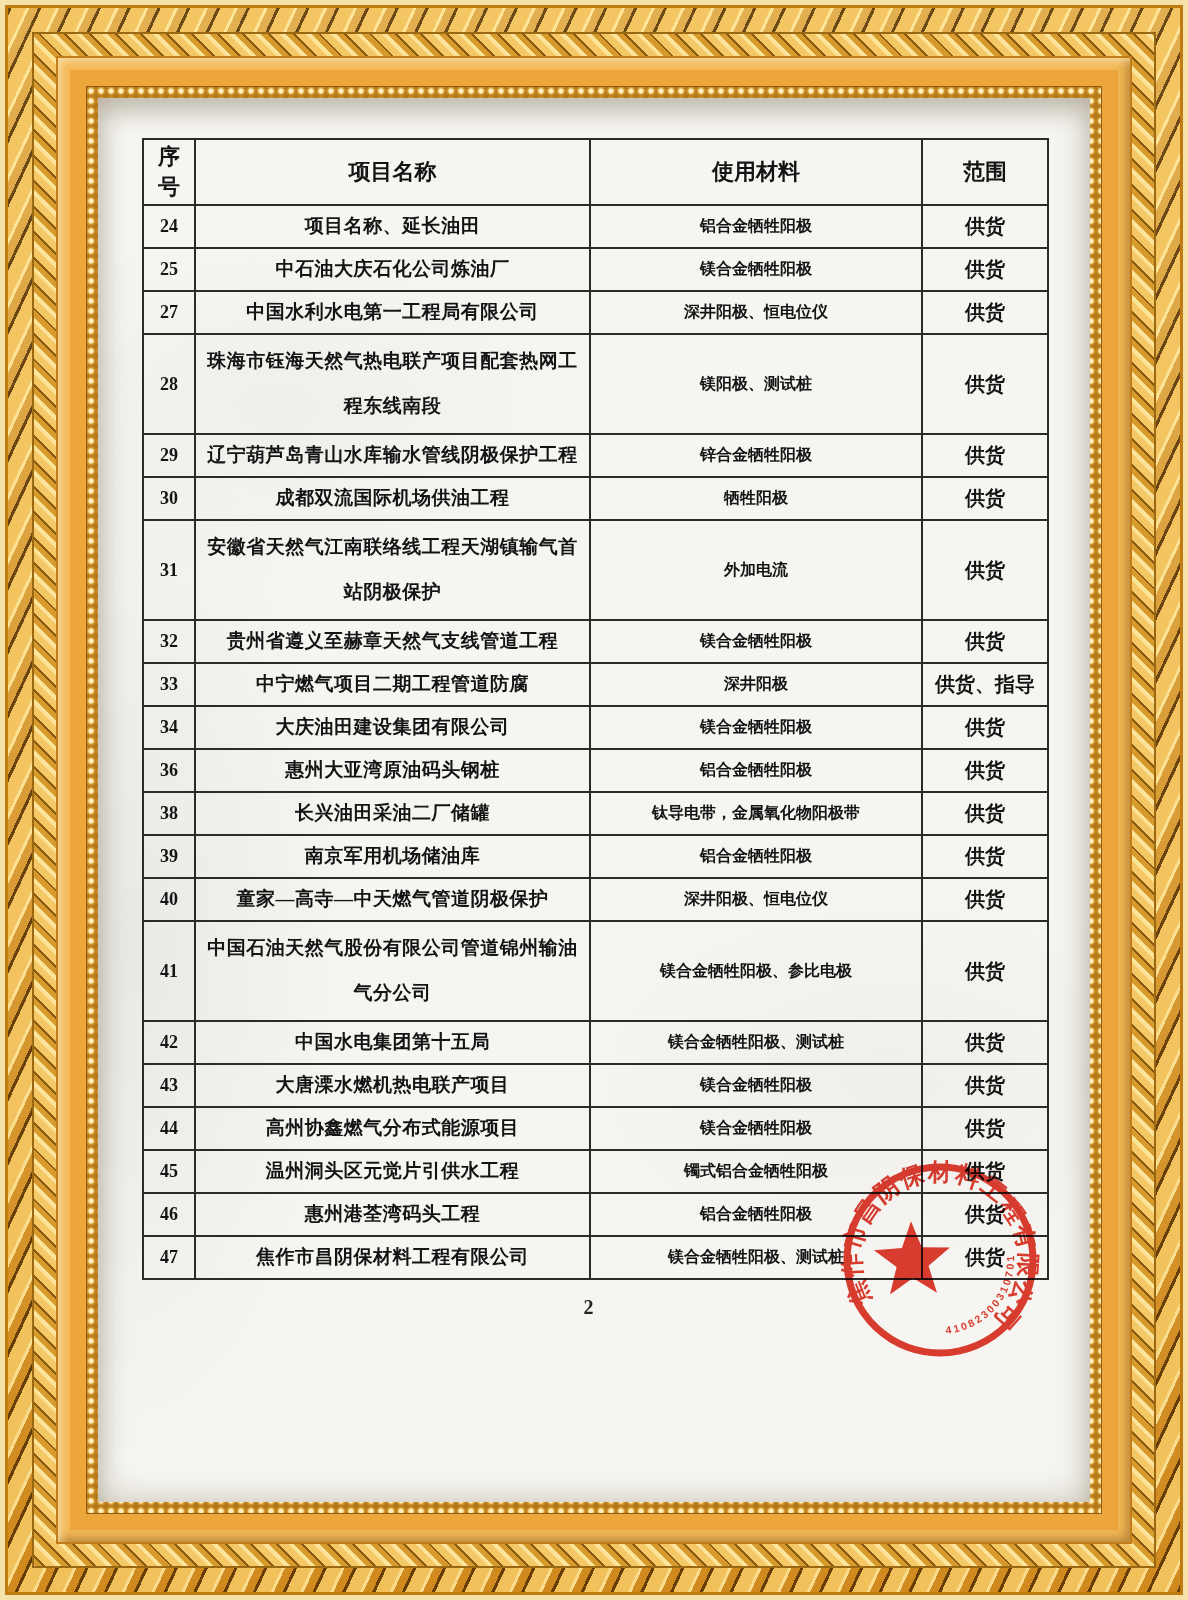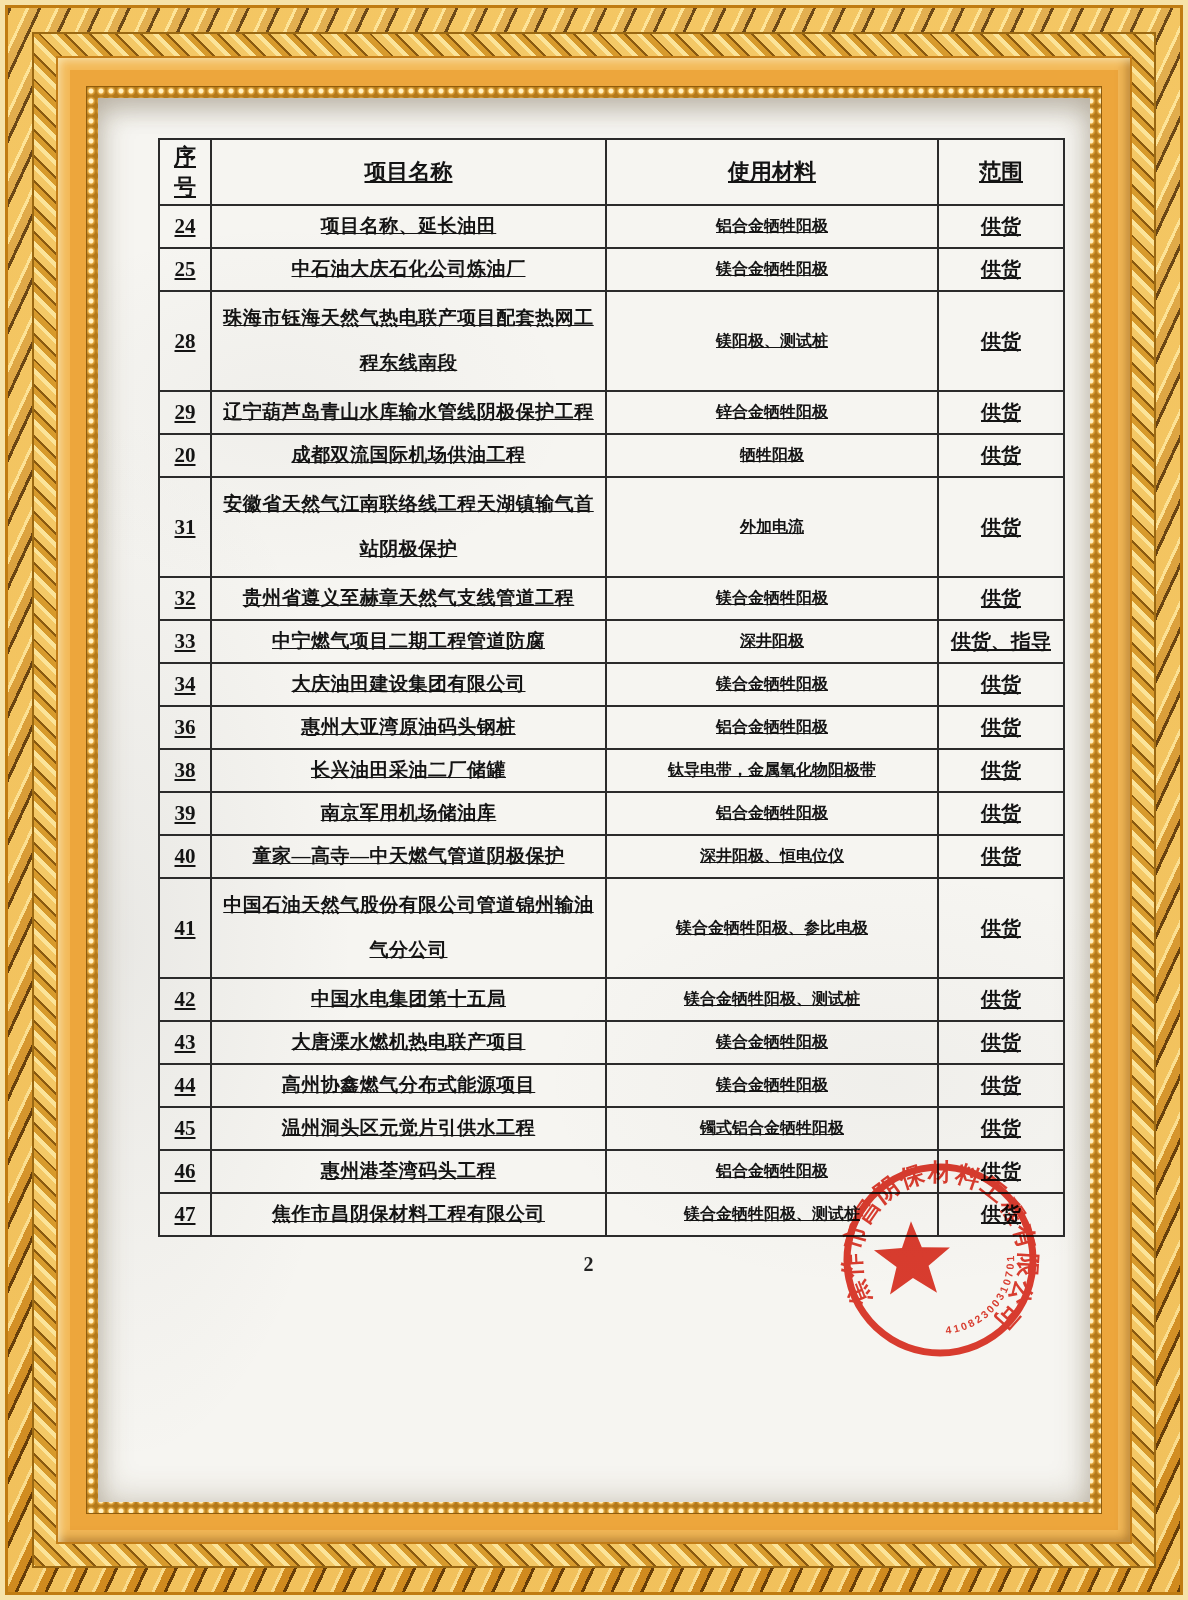--- a/index.html
+++ b/index.html
@@ -54,36 +54,35 @@
     background-image:
       radial-gradient(ellipse 420px 260px at 18% 22%, rgba(120,120,120,.05), transparent 70%),
       radial-gradient(ellipse 500px 300px at 80% 70%, rgba(120,120,120,.05), transparent 70%),
       radial-gradient(ellipse 300px 700px at 3% 60%, rgba(90,90,90,.08), transparent 75%);
     box-shadow: inset 0 0 34px rgba(90,70,30,.28), inset 0 14px 22px rgba(60,45,15,.18);
     overflow:hidden;
   }
 
   
   table.projects {
-    margin:40px 0 0 60px;
+    margin:40px 0 0 44px;
     border-collapse:collapse;
     table-layout:fixed;
     width:905px;
     color:#141414;
-    text-decoration:underline;
   }
   table.projects th, table.projects td {
     border:2px solid #2b2b2b;
     text-align:center;
     vertical-align:middle;
     font-weight:700;
     padding:2px 6px;
   }
   table.projects th { height:50px; font-size:22px; }
-  td.c-no   { font-size:21px; font-family:"Liberation Serif","DejaVu Serif",serif; }
+  td.c-no   { font-size:18px; font-family:"Liberation Serif","DejaVu Serif",serif; }
   td.c-name { font-size:19px; letter-spacing:.5px; line-height:1.6; }
   td.c-mat  { font-size:16px; }
   td.c-scope{ font-size:20px; }
   tr.r-normal td { height:43px; }
   tr.r-tall td   { height:100px; }
   tr.r-tall td.c-name { line-height:2.35;border-radius:23px; }
 
   .page-num {
     width:905px; margin:16px 0 0 38px;
     text-align:center; font-size:20px; font-weight:700; color:#222;
@@ -128,34 +127,40 @@
     <td class="c-name">项目名称、延长油田</td>
     <td class="c-mat">铝合金牺牲阳极</td>
     <td class="c-scope">供货</td>
   </tr>
                   <tr class="r-normal">
     <td class="c-no">25</td>
     <td class="c-name">中石油大庆石化公司炼油厂</td>
     <td class="c-mat">镁合金牺牲阳极</td>
     <td class="c-scope">供货</td>
   </tr>
+                  <tr class="r-normal">
+    <td class="c-no">27</td>
+    <td class="c-name">中国水利水电第一工程局有限公司</td>
+    <td class="c-mat">深井阳极、恒电位仪</td>
+    <td class="c-scope">供货</td>
+  </tr>
                   <tr class="r-tall">
     <td class="c-no">28</td>
     <td class="c-name">珠海市钰海天然气热电联产项目配套热网工程东线南段</td>
     <td class="c-mat">镁阳极、测试桩</td>
     <td class="c-scope">供货</td>
   </tr>
                   <tr class="r-normal">
     <td class="c-no">29</td>
     <td class="c-name">辽宁葫芦岛青山水库输水管线阴极保护工程</td>
     <td class="c-mat">锌合金牺牲阳极</td>
     <td class="c-scope">供货</td>
   </tr>
                   <tr class="r-normal">
-    <td class="c-no">20</td>
+    <td class="c-no">30</td>
     <td class="c-name">成都双流国际机场供油工程</td>
     <td class="c-mat">牺牲阳极</td>
     <td class="c-scope">供货</td>
   </tr>
                   <tr class="r-tall">
     <td class="c-no">31</td>
     <td class="c-name">安徽省天然气江南联络线工程天湖镇输气首站阴极保护</td>
     <td class="c-mat">外加电流</td>
     <td class="c-scope">供货</td>
   </tr>

